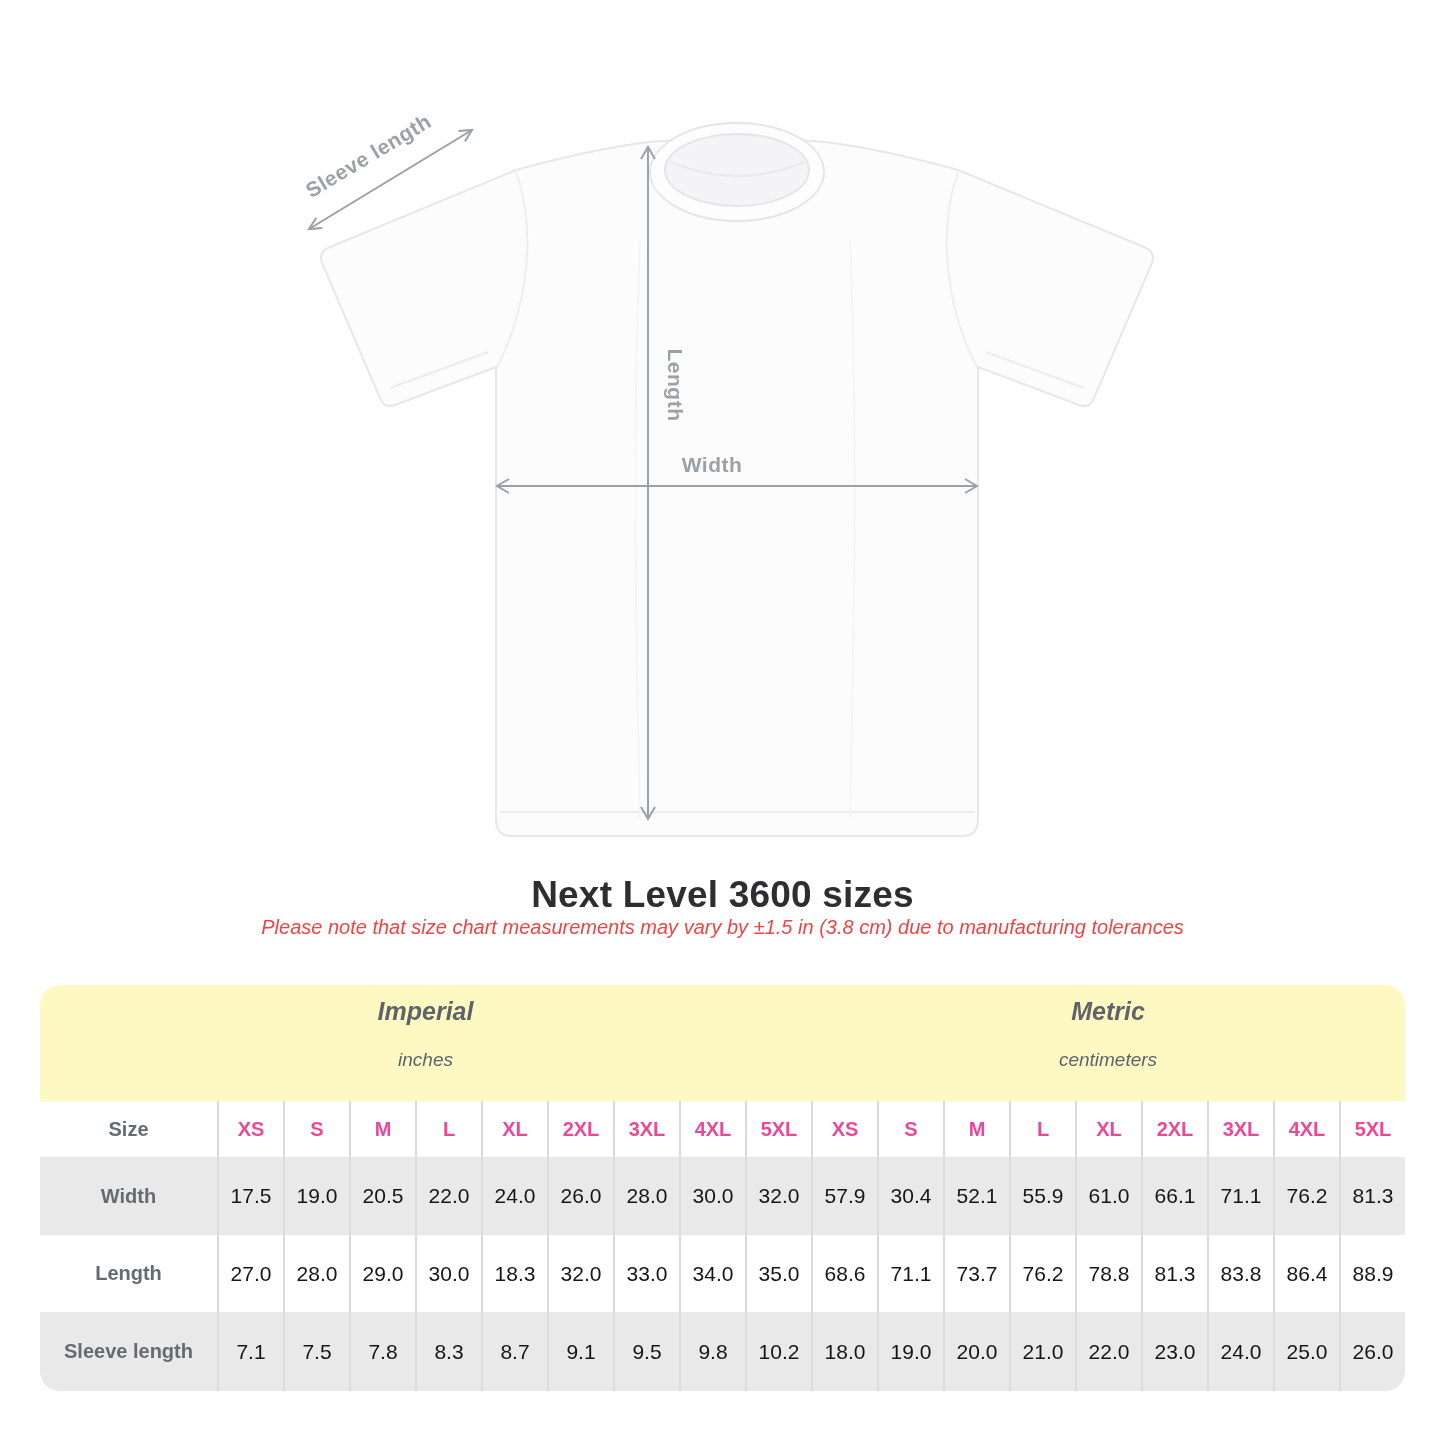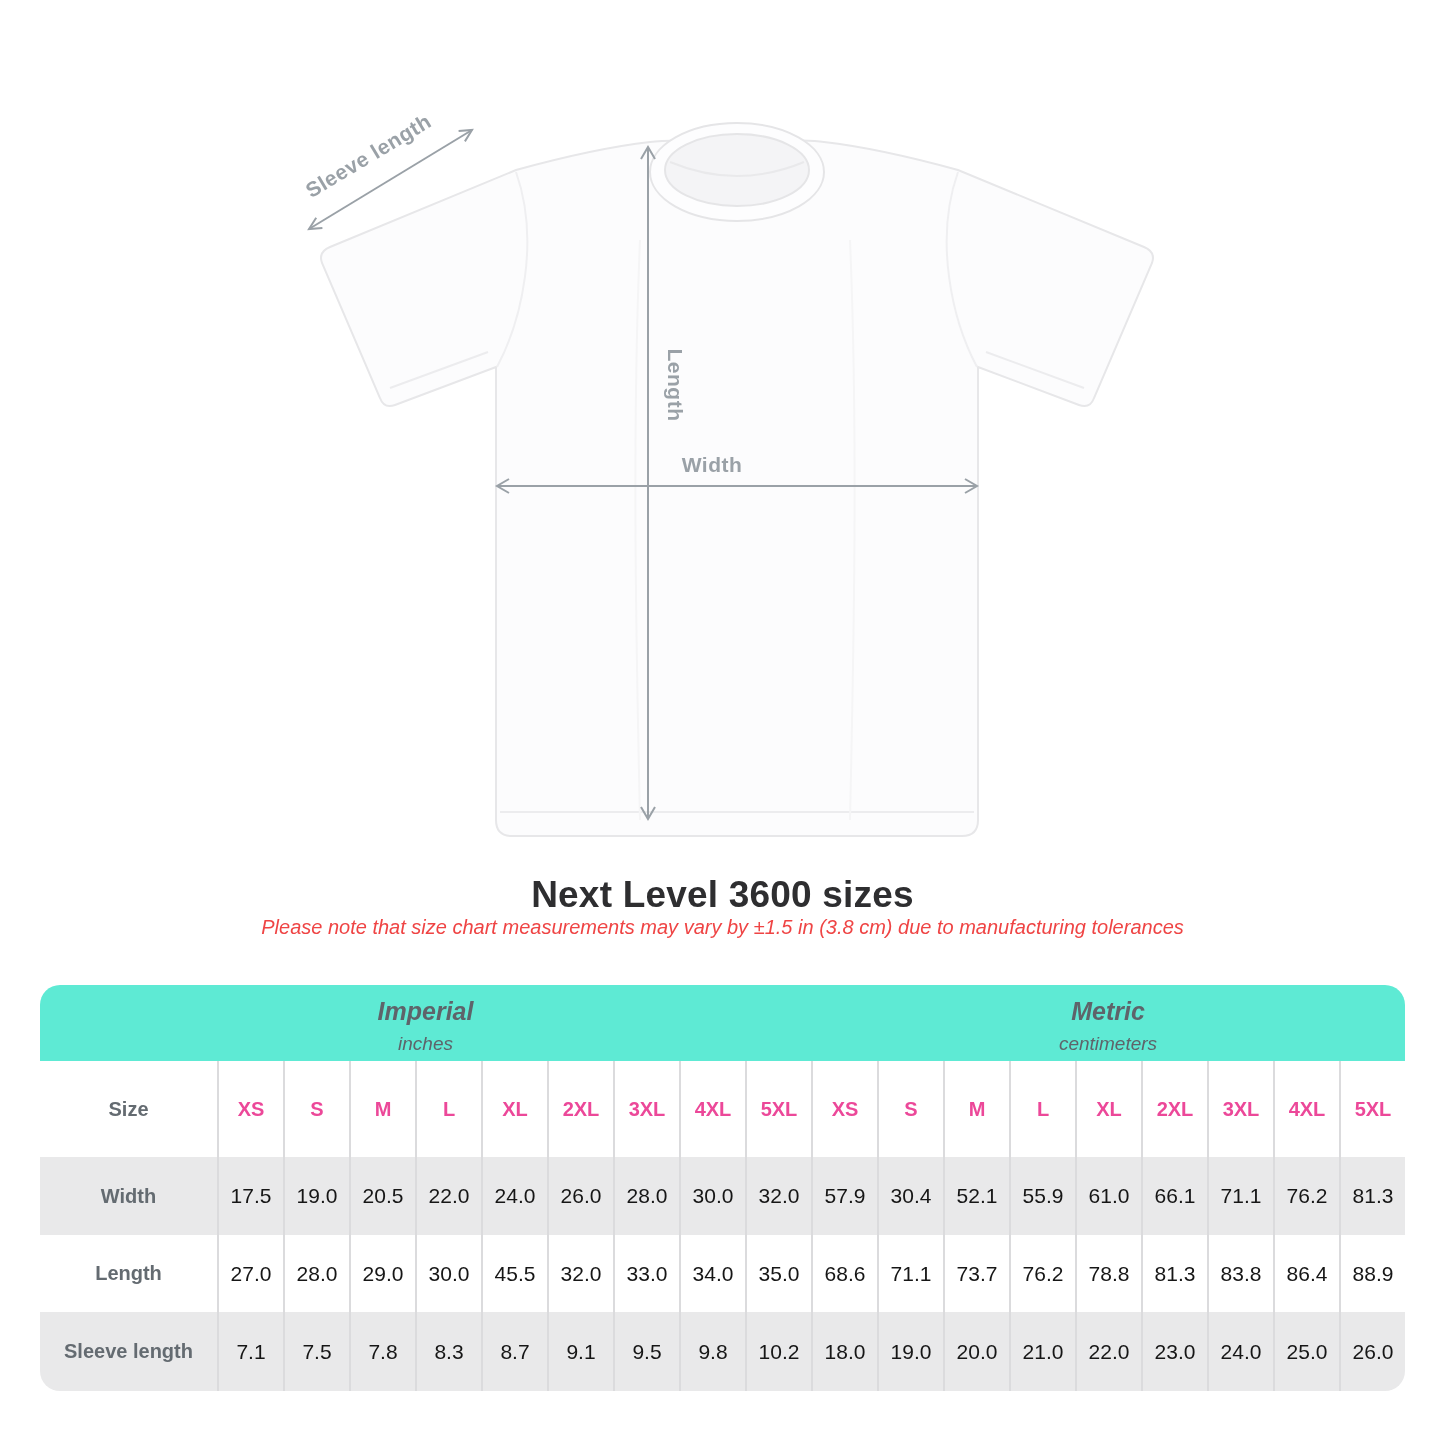--- a/index.html
+++ b/index.html
@@ -31,33 +31,33 @@
   
   .size-table {
     position: absolute; top: 985px; left: 40px; width: 1365px;
   }
   .t-row {
     display: grid;
     grid-template-columns: 177px repeat(18, 66px);
     width: 1365px;
   }
   .band {
-    height: 76px; background: #5eead4;
+    height: 116px; background: #fef9c3;
     border-radius: 20px 20px 0 0; overflow: hidden;
   }
   .band-section {
     display: flex; flex-direction: column; align-items: center;
     justify-content: flex-start; padding-top: 12px;
   }
   .band-imperial { grid-column: 1 / 11; }
   .band-metric   { grid-column: 11 / 20; }
   .band-title { font-size: 25px; font-weight: 700; font-style: italic; color: #5e646a; }
-  .band-unit  { font-size: 19px; font-style: italic; color: #5e646a; margin-top: 7px; }
-
-  .row-size   { height: 96px; background: #ffffff; }
+  .band-unit  { font-size: 19px; font-style: italic; color: #5e646a; margin-top: 23px; }
+
+  .row-size   { height: 56px; background: #ffffff; }
   .row-width  { height: 78px; background: #e9e9ea; }
   .row-length { height: 77px; background: #ffffff; }
   .row-sleeve { height: 79px; background: #e9e9ea; border-radius: 0 0 20px 20px; overflow: hidden; }
 
   .cell {
     display: flex; align-items: center; justify-content: center;
     border-left: 2px solid #dbdbdd;
   }
   .label-cell {
     border-left: none;
@@ -187,21 +187,21 @@
         <div class="cell value-cell">76.2</div>
         <div class="cell value-cell">81.3</div>
       </div>
 
     <div class="t-row row-length">
       <div class="cell label-cell">Length</div>
     <div class="cell value-cell">27.0</div>
         <div class="cell value-cell">28.0</div>
         <div class="cell value-cell">29.0</div>
         <div class="cell value-cell">30.0</div>
-        <div class="cell value-cell">45.5</div>
+        <div class="cell value-cell">18.3</div>
         <div class="cell value-cell">32.0</div>
         <div class="cell value-cell">33.0</div>
         <div class="cell value-cell">34.0</div>
         <div class="cell value-cell">35.0</div>
         <div class="cell value-cell">68.6</div>
         <div class="cell value-cell">71.1</div>
         <div class="cell value-cell">73.7</div>
         <div class="cell value-cell">76.2</div>
         <div class="cell value-cell">78.8</div>
         <div class="cell value-cell">81.3</div>

